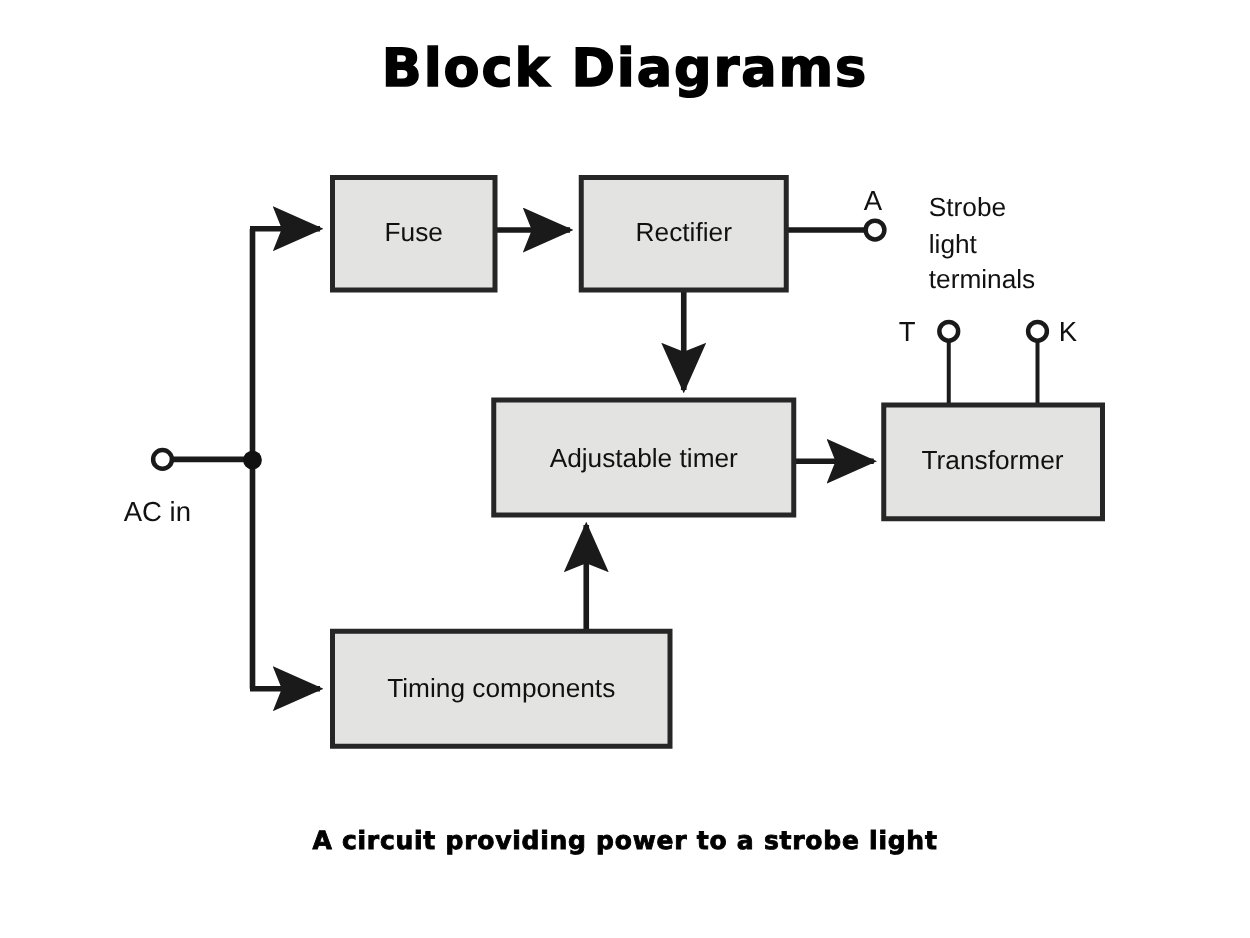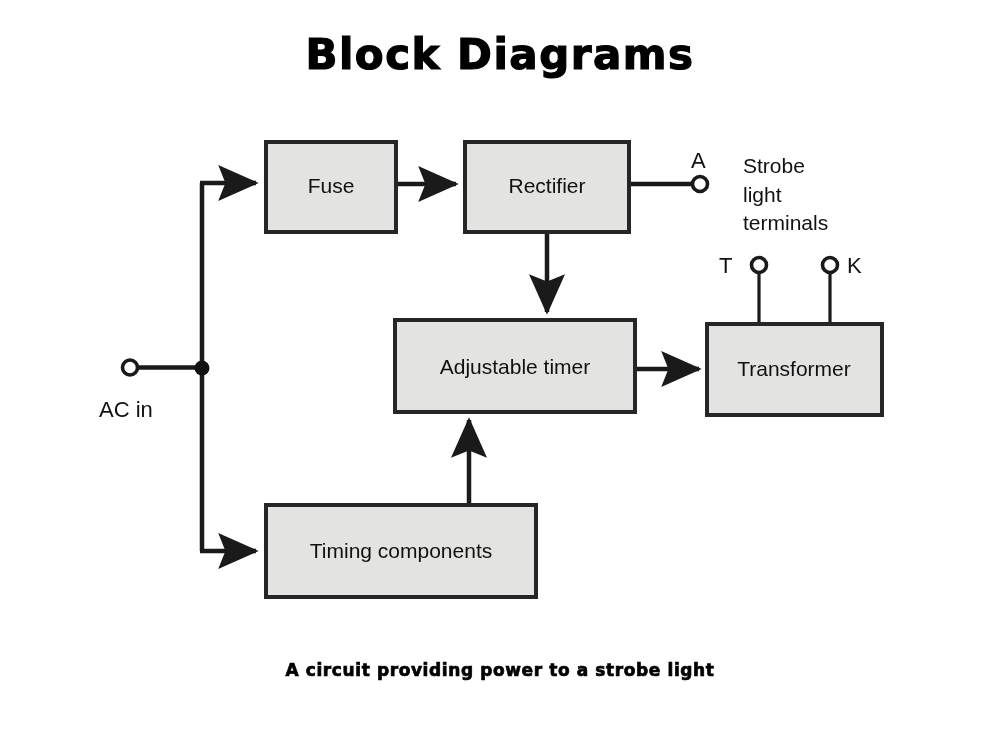--- a/index.html
+++ b/index.html
@@ -35,21 +35,21 @@
     -webkit-text-stroke: 1.2px #000000;
   }
   .caption {
     position: absolute;
     top: 660px;
     left: 0;
     width: 1000px;
     text-align: center;
     font-family: "DejaVu Sans", sans-serif;
     font-weight: bold;
-    font-size: 17px;
+    font-size: 20px;
     letter-spacing: 0.6px;
     color: #000000;
     -webkit-text-stroke: 0.7px #000000;
   }
   svg#diagram {
     position: absolute;
     top: 0;
     left: 0;
     width: 1000px;
     height: 750px;

